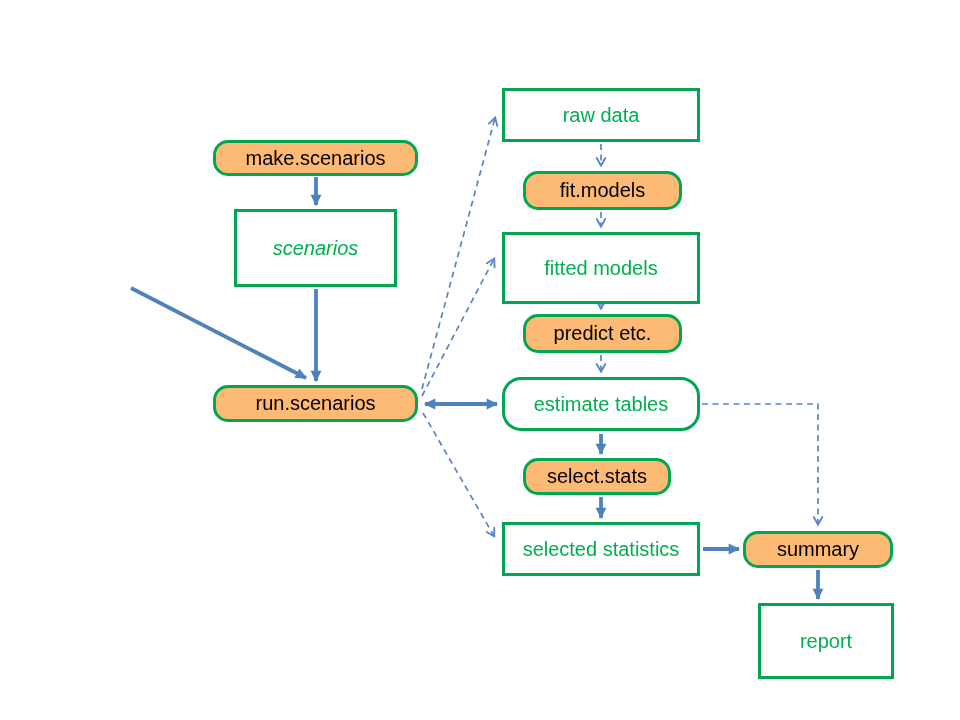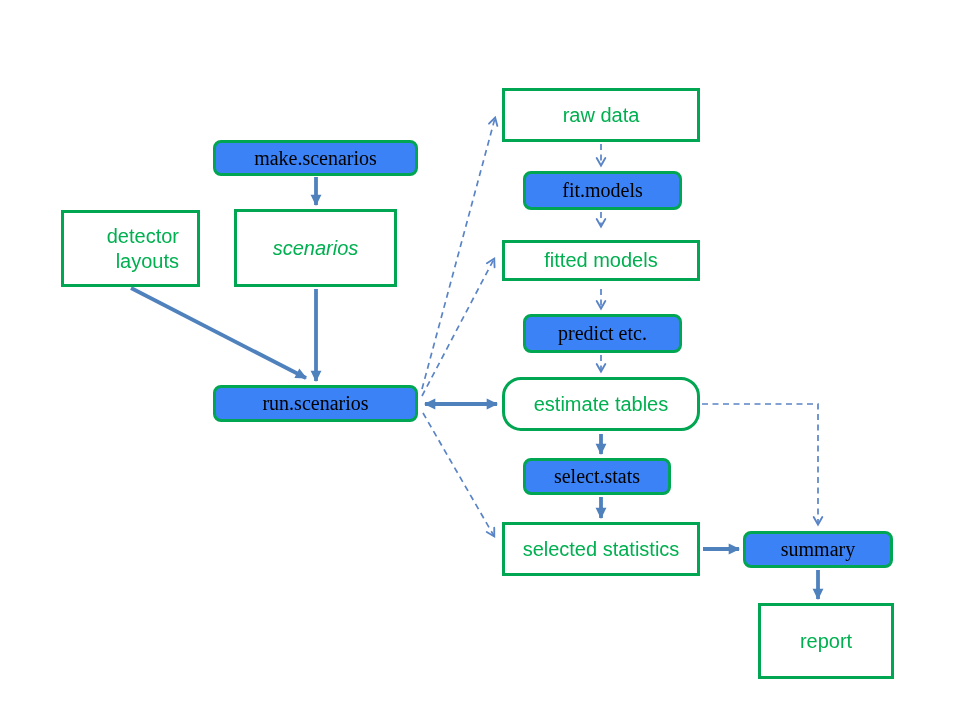--- a/index.html
+++ b/index.html
@@ -19,33 +19,32 @@
     font-size:20px;line-height:1.25;
     z-index:1;
   }
   .obj{
     border:3px solid #00a651;
     background:#ffffff;
     color:#00b050;
   }
   .fn{
     border:3px solid #00a651;
-    border-radius:8px;
-    background:#3b82f6;
+    border-radius:15px;
+    background:#fdba74;
     color:#000000;
-    font-family:Liberation Serif, serif;
   }
   
   #b-make      {left:213px;top:140px;width:205px;height:36px;}
   #b-detector  {left: 61px;top:210px;width:139px;height:77px;padding:0 18px;}
   #b-scenarios {left:234px;top:209px;width:163px;height:78px;font-style:italic;}
   #b-run       {left:213px;top:385px;width:205px;height:37px;}
   #b-raw       {left:502px;top: 88px;width:198px;height:54px;}
   #b-fit       {left:523px;top:171px;width:159px;height:39px;}
-  #b-fitted    {left:502px;top:232px;width:198px;height:41px;margin-top:8px;}
+  #b-fitted    {left:502px;top:232px;width:198px;height:72px;}
   #b-predict   {left:523px;top:314px;width:159px;height:39px;}
   #b-estimate  {left:502px;top:377px;width:198px;height:54px;border-radius:19px;}
   #b-select    {left:523px;top:458px;width:148px;height:37px;}
   #b-selected  {left:502px;top:522px;width:198px;height:54px;}
   #b-summary   {left:743px;top:531px;width:150px;height:37px;}
   #b-report    {left:758px;top:603px;width:136px;height:76px;}
 
   .s{stroke:#4f81bd;stroke-width:3.8;fill:none;}
   .d{stroke:#5984c6;stroke-width:1.7;fill:none;stroke-dasharray:6 4.5;}
 </style>
@@ -95,23 +94,20 @@
   <div class="box fn" id="b-predict">
     <span>predict etc.</span>
   </div>
   <div class="box fn" id="b-select">
     <span>select.stats</span>
   </div>
   <div class="box fn" id="b-summary">
     <span>summary</span>
   </div>
 
-  <div class="box obj" id="b-detector">
-    <span>detector layouts</span>
-  </div>
   <div class="box obj" id="b-scenarios">
     <span>scenarios</span>
   </div>
   <div class="box obj" id="b-raw">
     <span>raw data</span>
   </div>
   <div class="box obj" id="b-fitted">
     <span>fitted models</span>
   </div>
   <div class="box obj" id="b-estimate">

